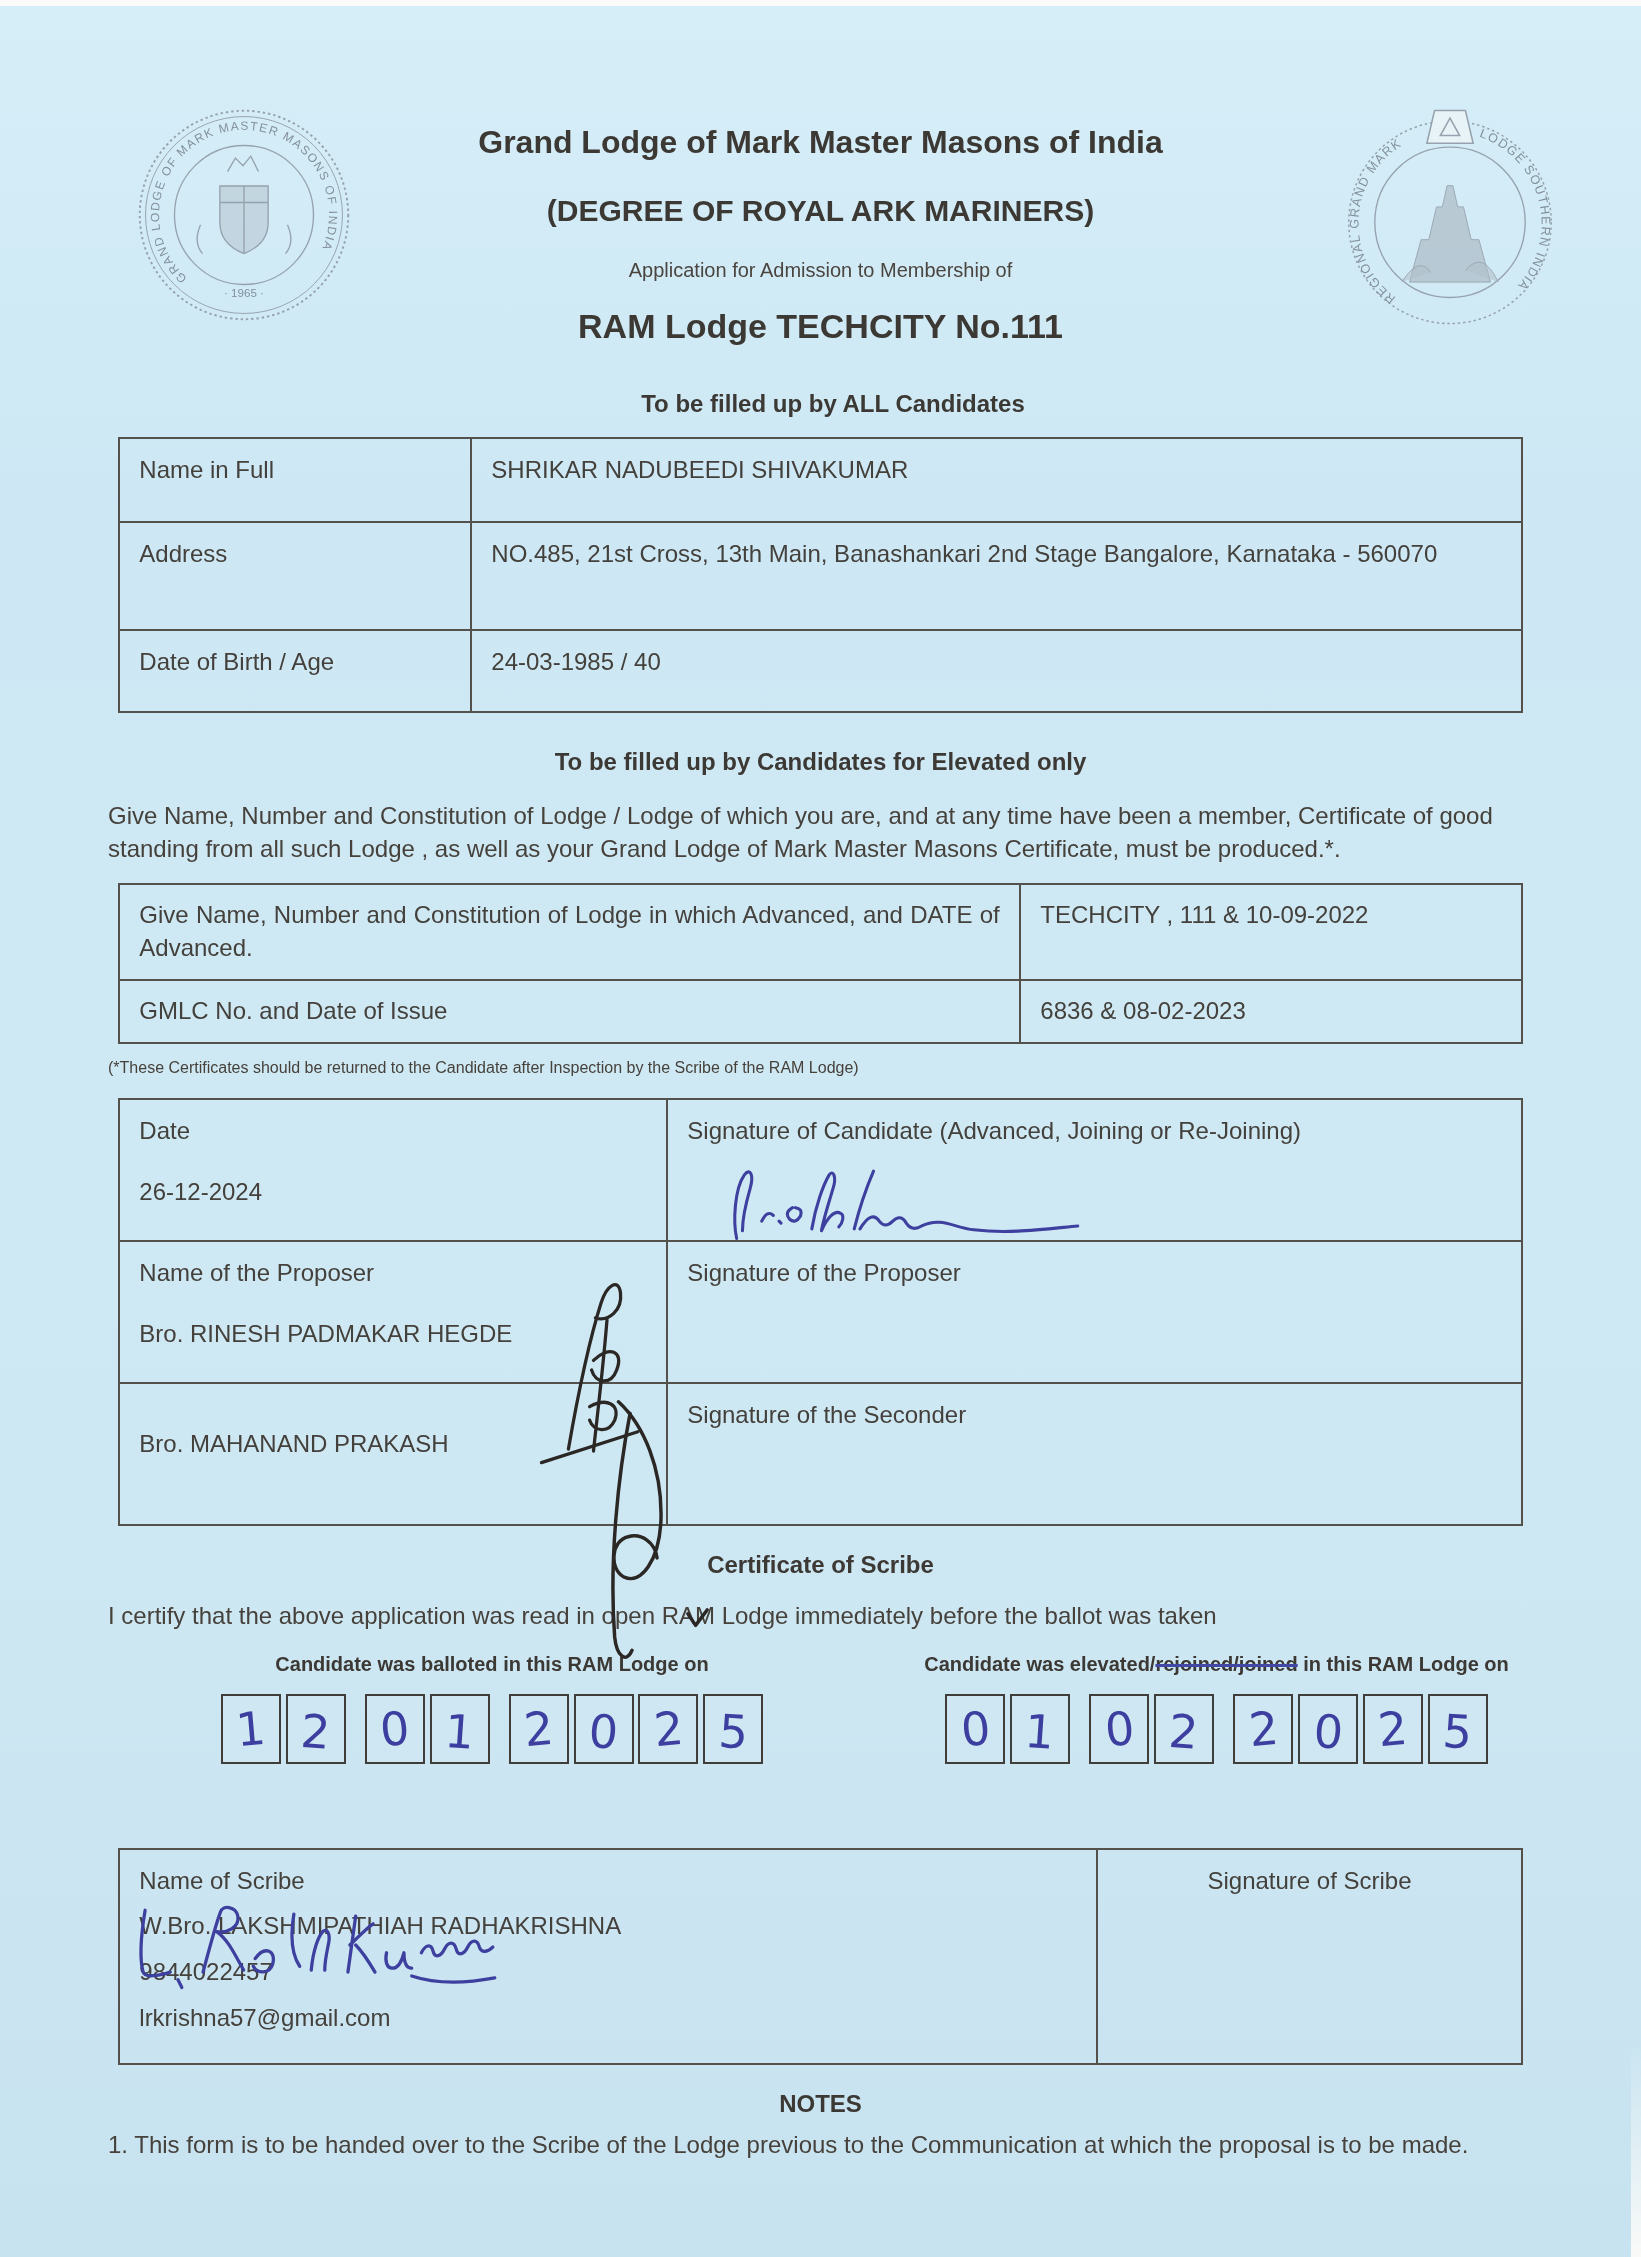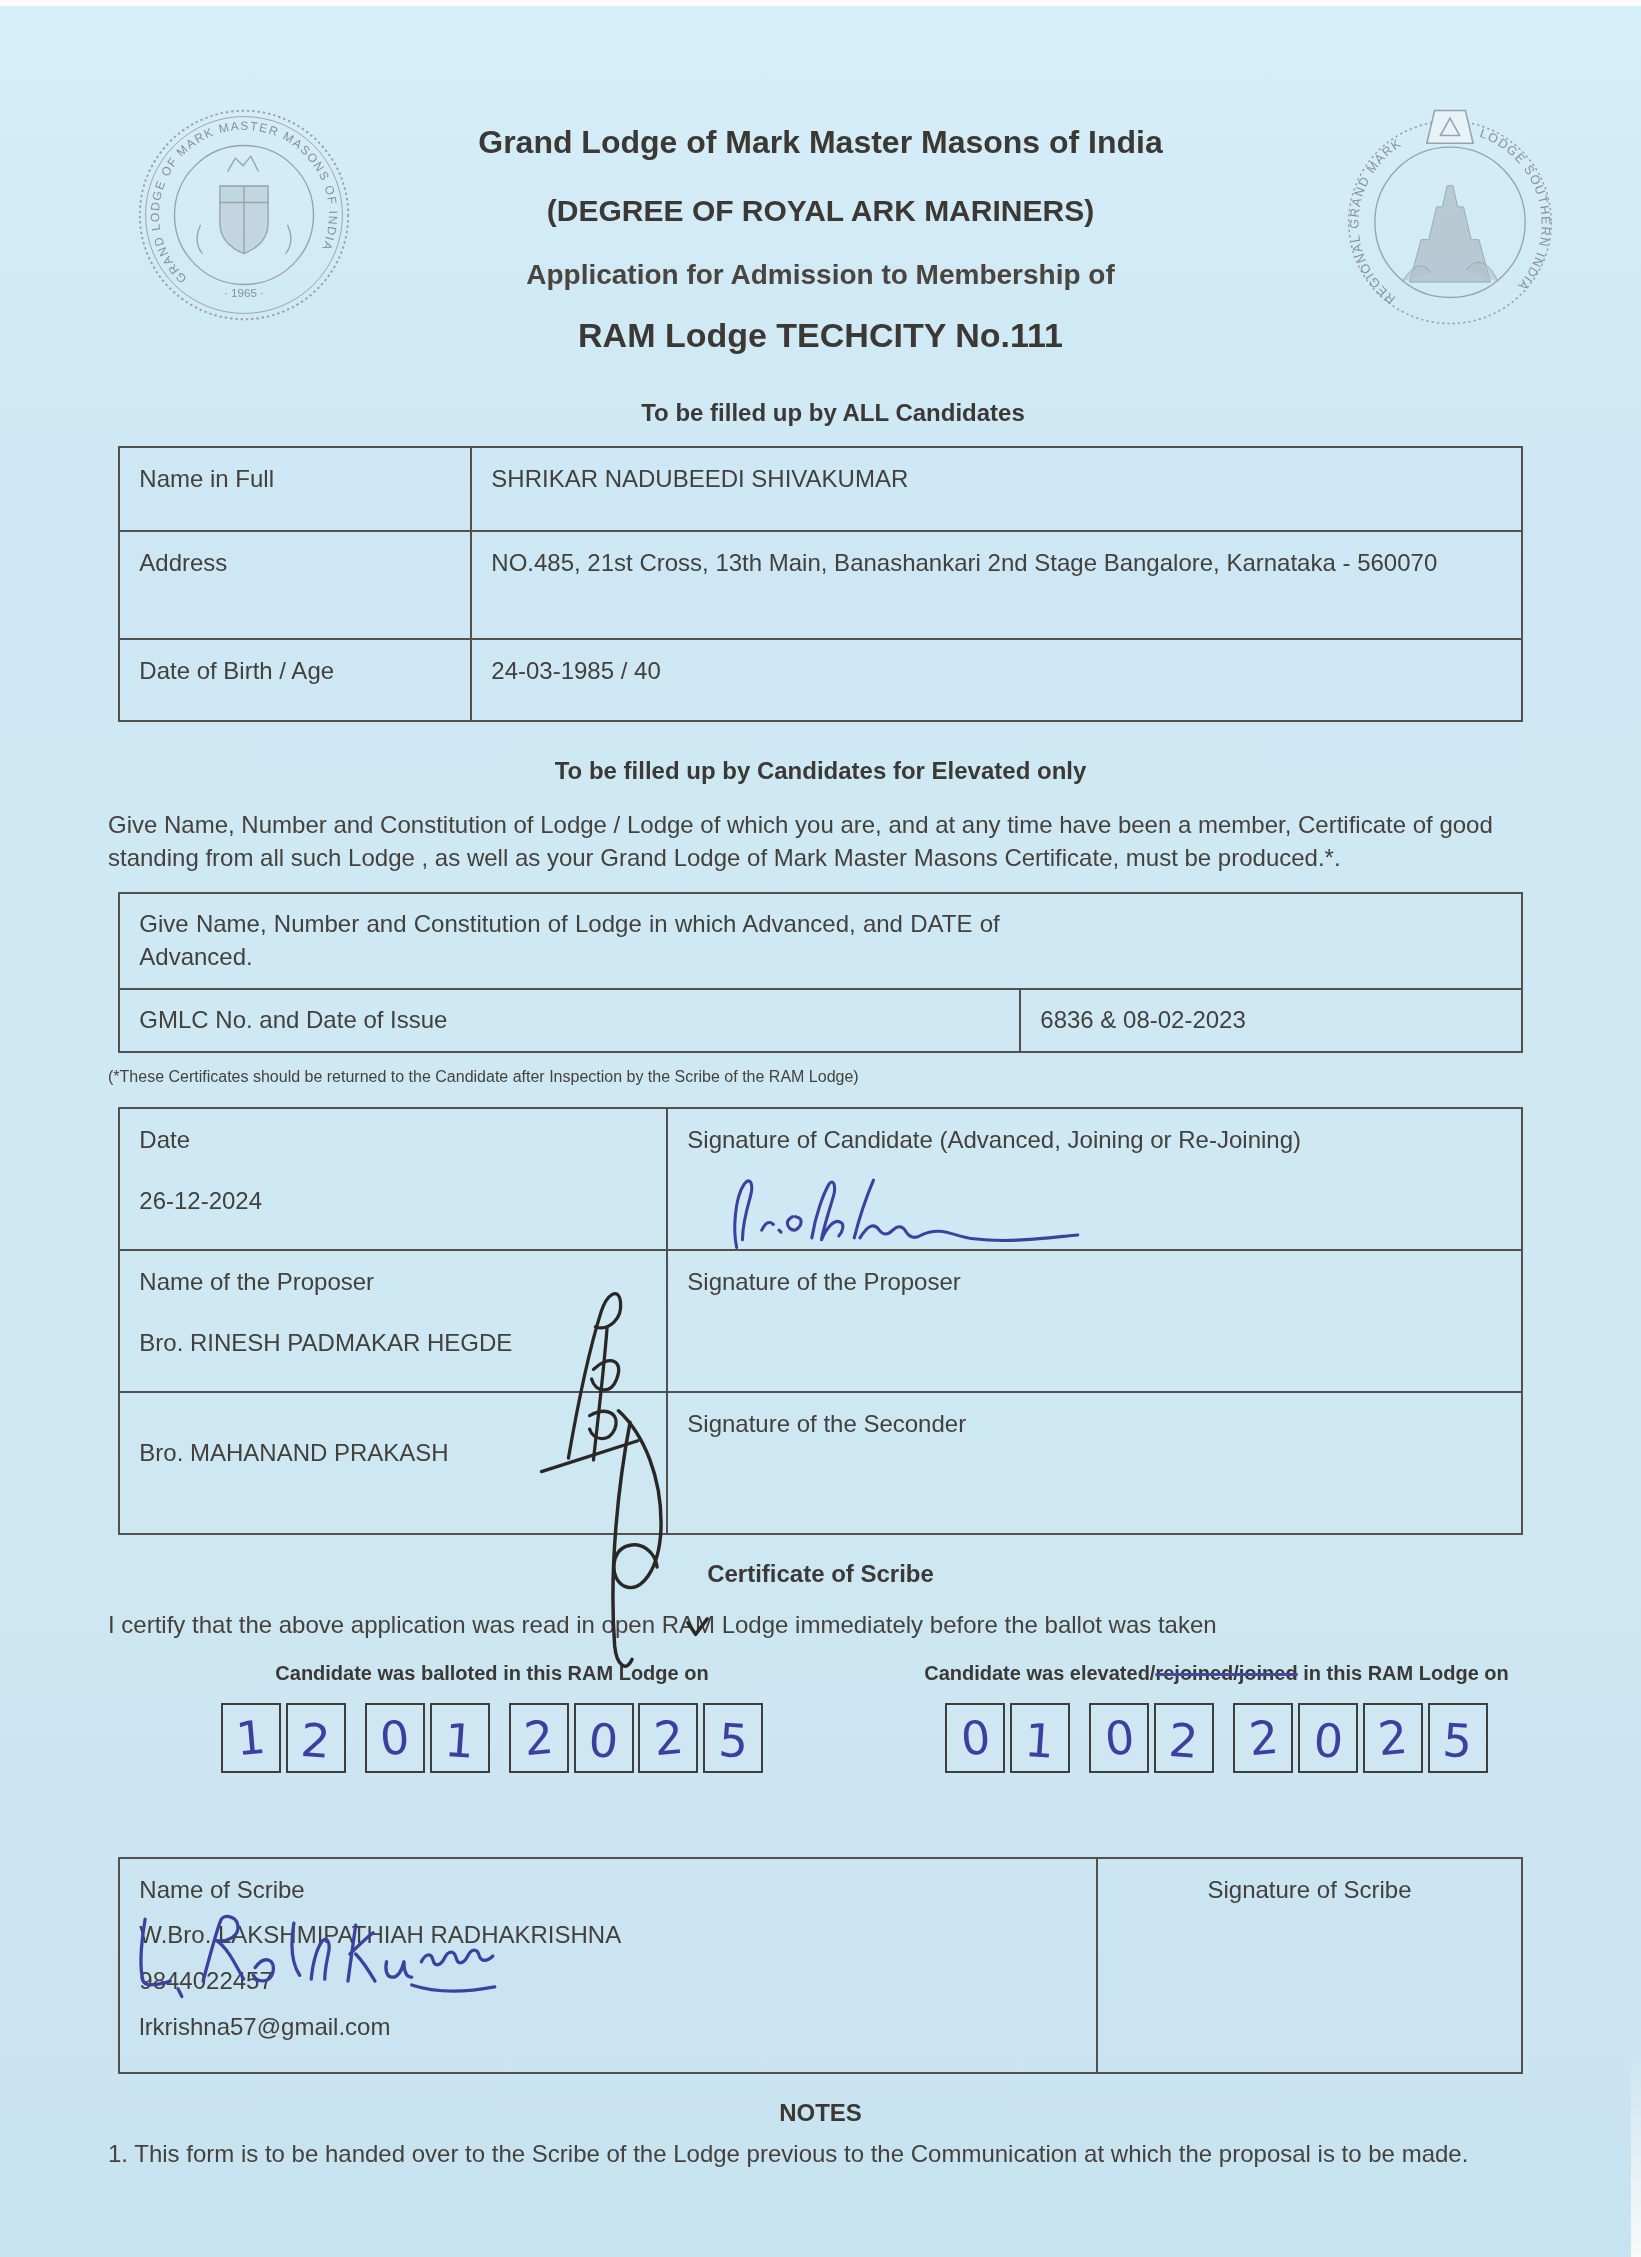--- a/index.html
+++ b/index.html
@@ -17,21 +17,21 @@
 
   
   .seal{position:absolute;opacity:.8;}
   .seal-left{left:133px;top:104px;}
   .seal-right{left:1334px;top:97px;}
   .seal text{fill:#6f7a86;}
   .seal .ring{stroke:#87919c;fill:none;}
   .hdr{padding-top:124px;text-align:center;}
   .hdr-title{font-size:32px;font-weight:700;color:#3c3834;margin:0 0 33px;}
   .hdr-sub{font-size:30px;font-weight:700;color:#3c3834;margin:0 0 31px;}
-  .hdr-app{font-size:28px;color:#4a453f;margin:8px 0 25px;font-weight:bold;}
+  .hdr-app{font-size:20px;color:#4a453f;margin:8px 0 25px;}
   .hdr-lodge{font-size:34px;font-weight:700;color:#3c3834;margin:0 0 44px;}
   .hdr-allcand{font-size:24px;font-weight:700;color:#3c3834;margin:0 0 19.3px;padding-left:25px;}
 
   
   .wrap{margin:0 118px;}
   .t{border:2.3px solid #54514d;}
   .t .tr{display:grid;border-top:2.3px solid #54514d;position:relative;}
   .t .tr:first-child{border-top:none;}
   .t .c{padding:14.5px 19.3px;font-size:24px;line-height:1.35;}
   .t .c2{border-left:2.3px solid #54514d;}
@@ -155,20 +155,21 @@
     </div>
   </div>
 
   <div class="sec-elev">To be filled up by Candidates for Elevated only</div>
   <div class="para">Give Name, Number and Constitution of Lodge / Lodge of which you are, and at any time have been a member, Certificate of good standing from all such Lodge , as well as your Grand Lodge of Mark Master Masons Certificate, must be produced.*.</div>
 
   <div class="wrap">
     <div class="t t2">
       <div class="tr rA">
         <div class="c just">Give Name, Number and Constitution of Lodge in which Advanced, and DATE of Advanced.</div>
+        <div class="c c2">TECHCITY , 111 &amp; 10-09-2022</div>
       </div>
       <div class="tr rB">
         <div class="c">GMLC No. and Date of Issue</div>
         <div class="c c2">6836 &amp; 08-02-2023</div>
       </div>
     </div>
   </div>
 
   <div class="cert-note">(*These Certificates should be returned to the Candidate after Inspection by the Scribe of the RAM Lodge)</div>
 

